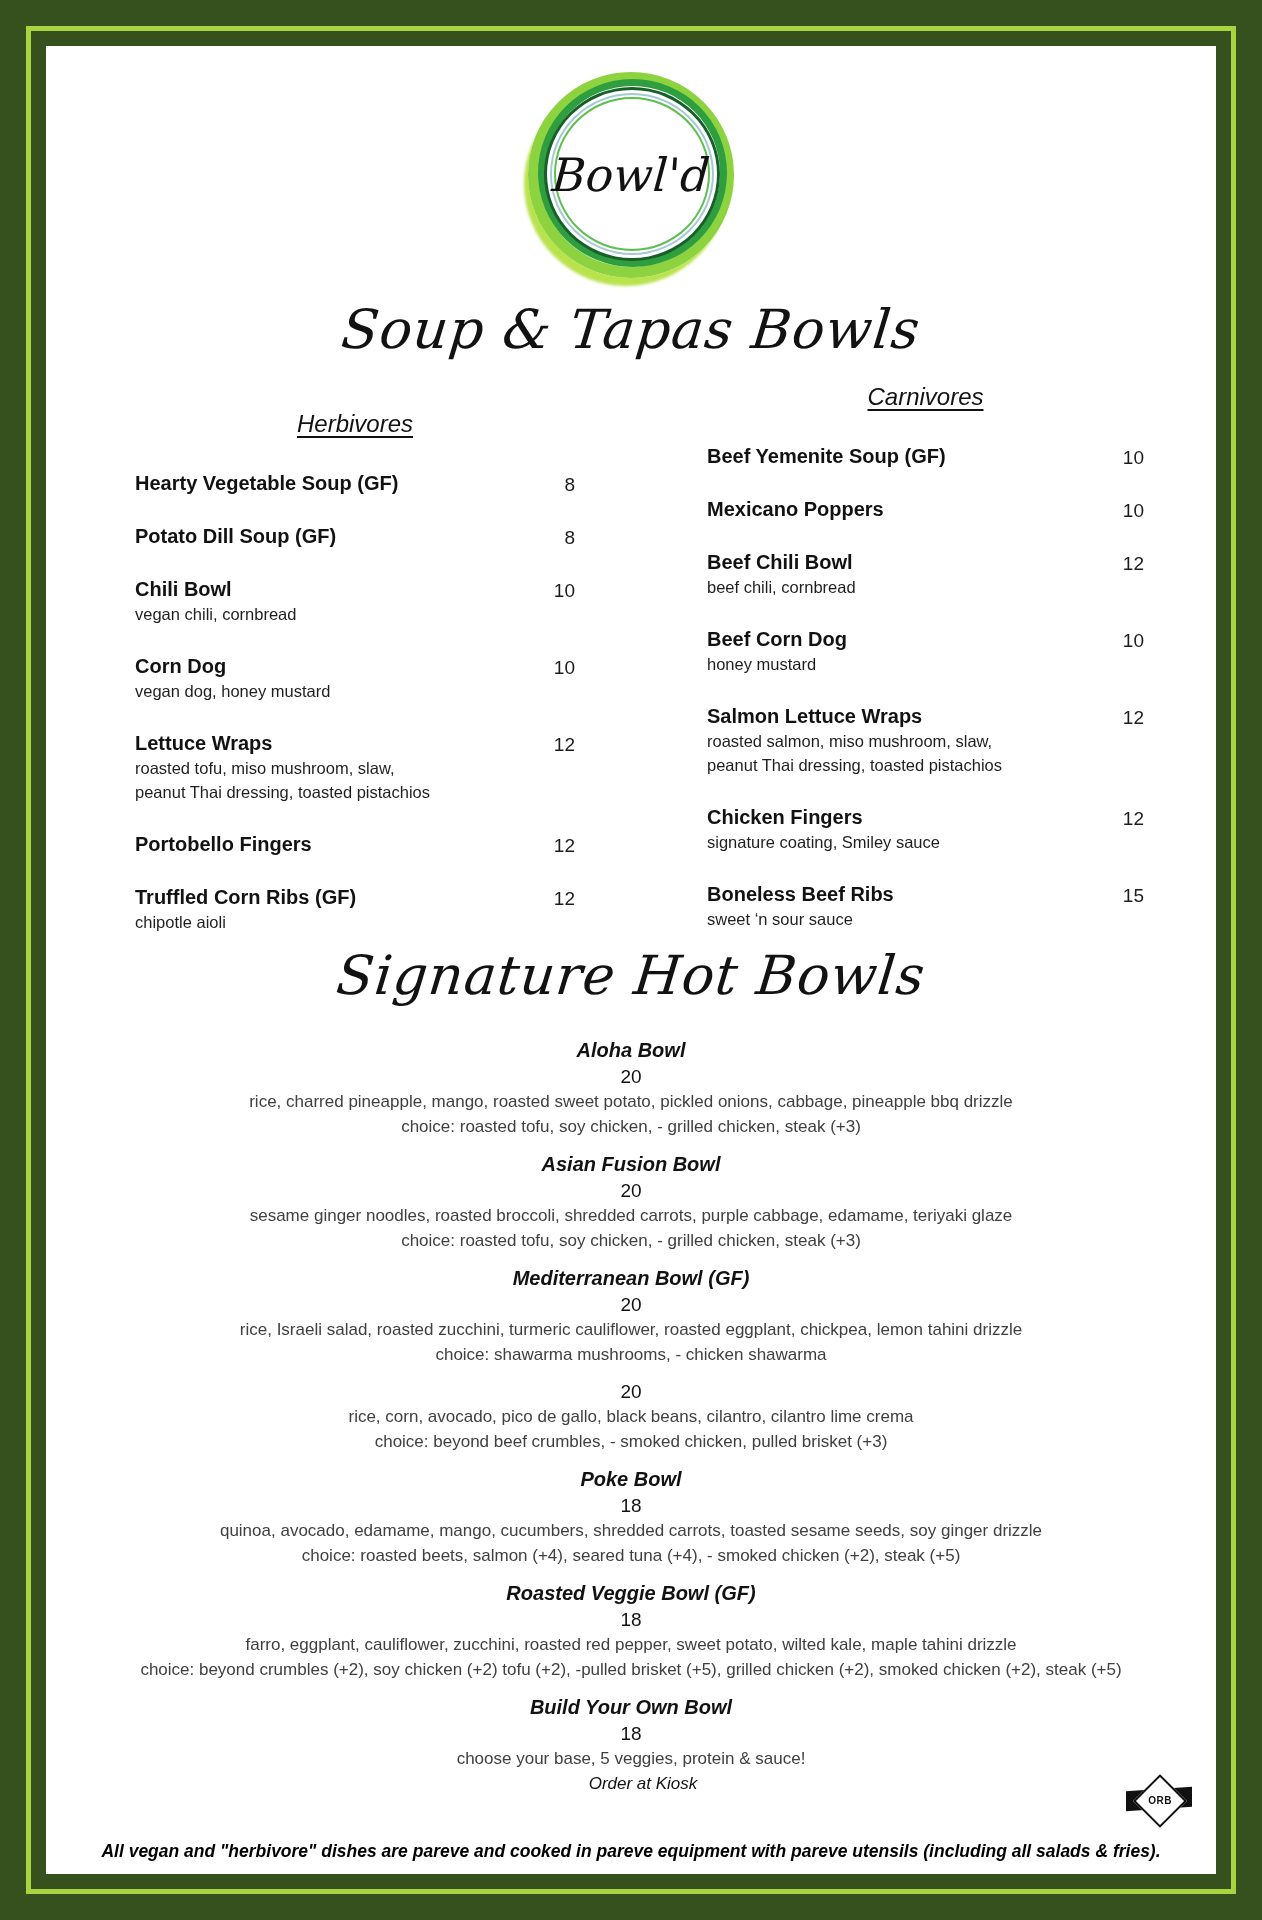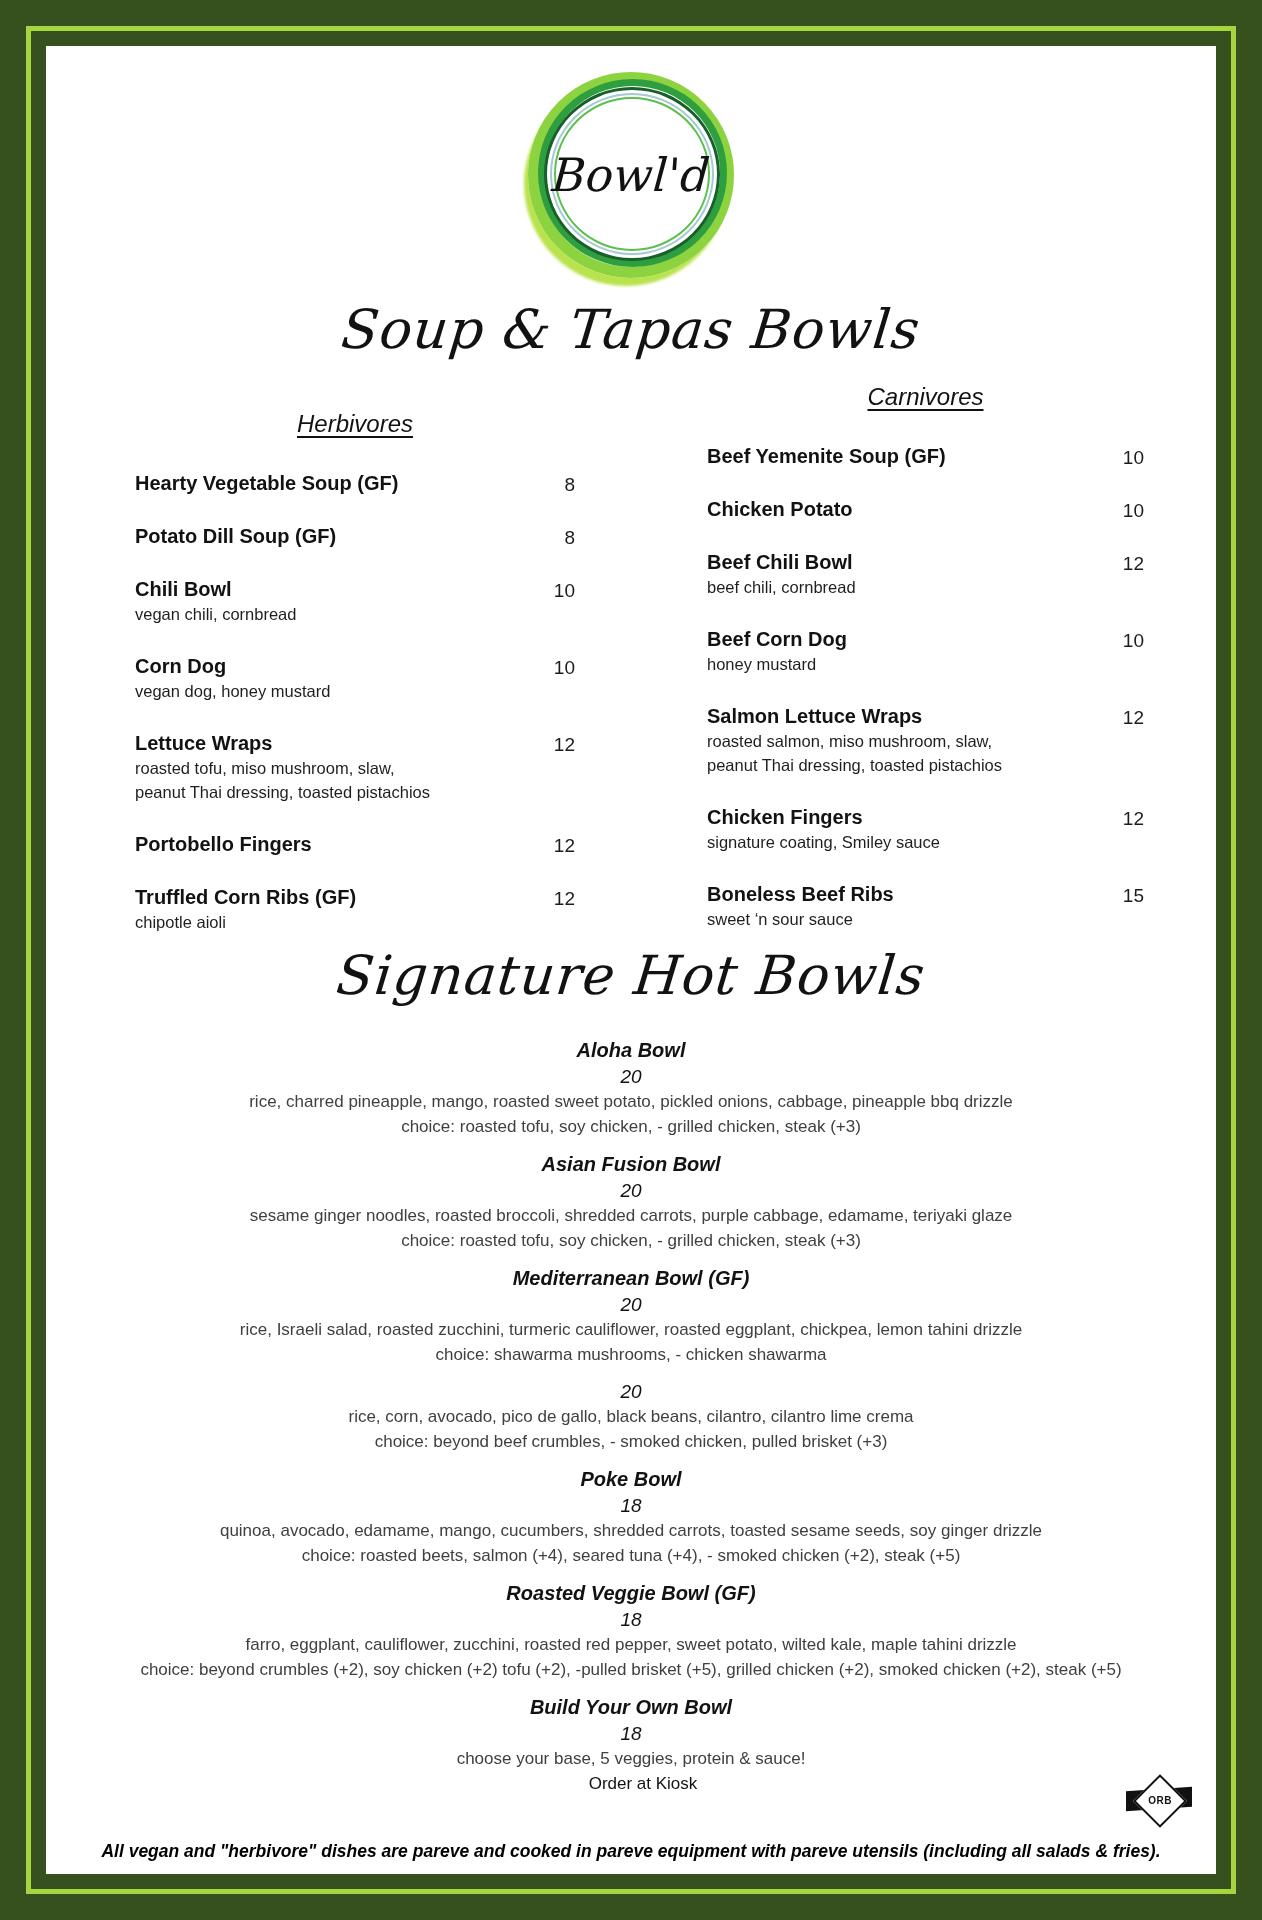--- a/index.html
+++ b/index.html
@@ -41,23 +41,23 @@
   .item-row{display:flex;justify-content:space-between;align-items:flex-end;}
   .item-name{font-weight:bold;font-size:20px;line-height:26px;}
   .item-price{font-size:19px;line-height:22px;margin-top:-2px;color:#1c1c1c;}
   .item-desc{font-size:16.5px;line-height:24px;color:#1f1f1f;}
 
   
   .sig{position:absolute;top:898px;left:0;right:0;text-align:center;}
   .sig .script-title{margin-bottom:30px;}
   .bowl{margin-bottom:12px;}
   .bowl-name{font-weight:bold;font-size:20px;line-height:27px;font-style:italic;}
-  .bowl-price{font-size:19px;line-height:26px;font-style:italic;}
+  .bowl-price{font-size:19px;line-height:26px;}
   .bowl-line{font-size:17px;line-height:24.5px;color:#404040;}
-  .bowl-note{font-size:17px;line-height:24.5px;padding-left:24px;}
+  .bowl-note{font-style:italic;font-size:17px;line-height:24.5px;padding-left:24px;}
 
   
   .footer-text{
     position:absolute;left:0;right:0;bottom:12px;text-align:center;
     font-weight:bold;font-style:italic;font-size:17.5px;color:#000;
   }
   .orb{position:absolute;right:24px;bottom:52px;width:66px;height:44px;}
   .orb-ribbon{position:absolute;top:11px;left:0;right:0;height:20px;background:#111;transform:skewY(-4deg);}
   .orb-diamond{
     position:absolute;top:4px;left:15px;width:34px;height:34px;background:#fff;border:2px solid #111;
@@ -152,21 +152,21 @@
 
       <div class="item">
         <div class="item-row">
           <span class="item-name">Beef Yemenite Soup (GF)</span>
           <span class="item-price">10</span>
         </div>
       </div>
 
       <div class="item">
         <div class="item-row">
-          <span class="item-name">Chicken Potato</span>
+          <span class="item-name">Mexicano Poppers</span>
           <span class="item-price">10</span>
         </div>
       </div>
 
       <div class="item">
         <div class="item-row">
           <span class="item-name">Beef Chili Bowl</span>
           <span class="item-price">12</span>
         </div>
         <div class="item-desc">beef chili, cornbread</div>

